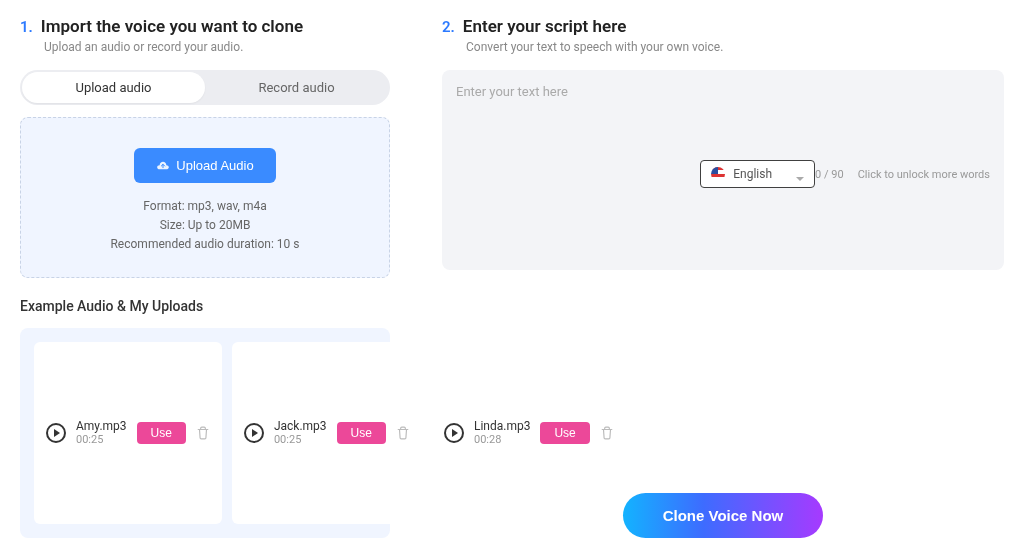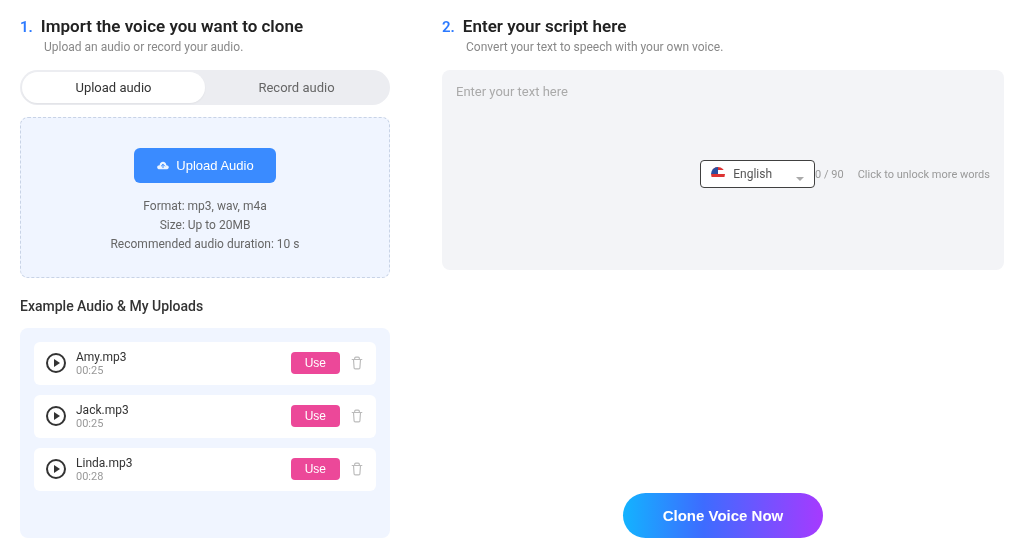--- a/index.html
+++ b/index.html
@@ -105,21 +105,21 @@
       font-weight: 500;
       color: #333;
       margin-bottom: 14px;
     }
 
     .audio-list {
       background: #f0f5ff;
       border-radius: 8px;
       padding: 14px;
       display: flex;
-      flex-direction: column;
+      flex-direction: row;
       gap: 10px;
       flex: 1;
     }
     .audio-item {
       display: flex;
       align-items: center;
       background: #fff;
       border-radius: 6px;
       padding: 8px 12px;
       gap: 10px;

